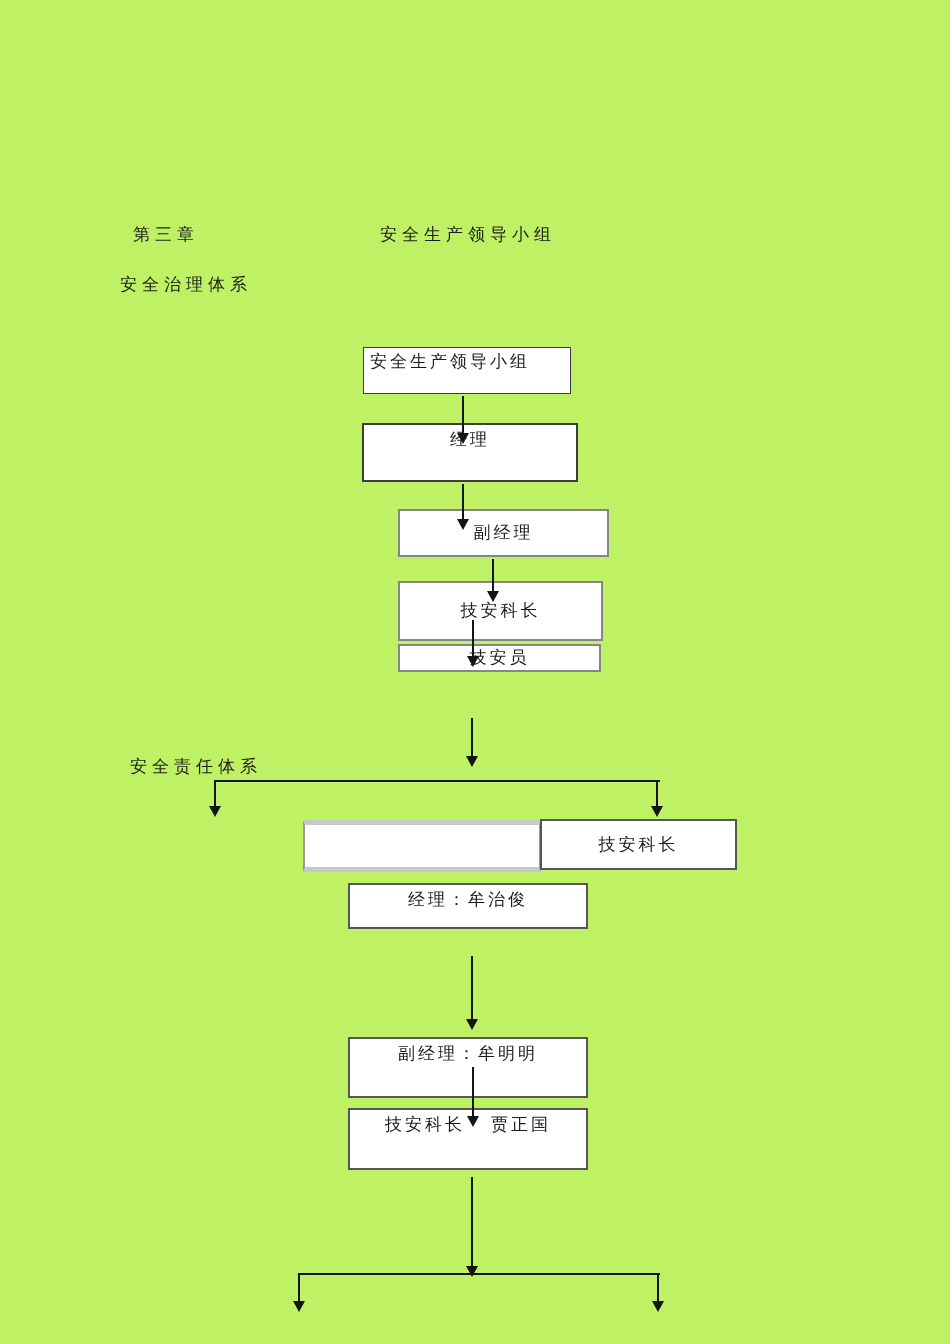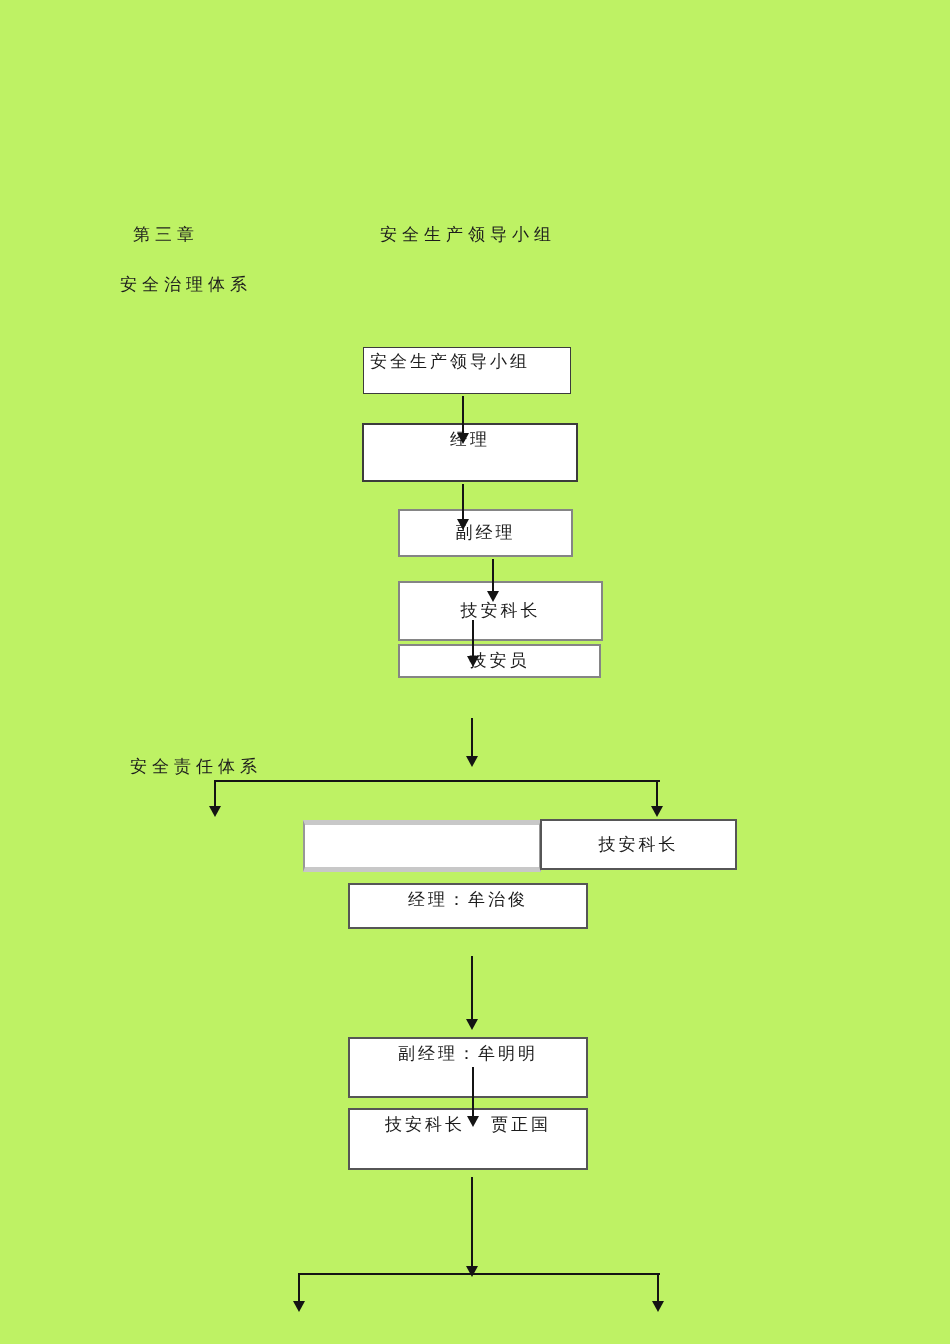--- a/index.html
+++ b/index.html
@@ -54,33 +54,33 @@
   </div>
 
   <div class="va" style="left:462px;top:396px;height:37px"></div>
 
   <div class="box b-dark top-center" style="left:362px;top:423px;width:216px;height:59px">
     <span>经理</span>
   </div>
 
   <div class="va" style="left:462px;top:484px;height:35px"></div>
 
-  <div class="box b-gray center-mid" style="left:398px;top:509px;width:175px;height:48px">
+  <div class="box b-gray center-mid" style="left:398px;top:509px;width:211px;height:48px">
     <span>副经理</span>
   </div>
 
   <div class="va" style="left:492px;top:559px;height:32px"></div>
 
   <div class="box b-gray center-mid" style="left:398px;top:581px;width:205px;height:60px">
     <span>技安科长</span>
   </div>
 
   <div class="va" style="left:472px;top:620px;height:36px"></div>
 
-  <div class="box b-gray center-mid" style="left:398px;top:644px;width:203px;height:34px">
+  <div class="box b-gray center-mid" style="left:398px;top:644px;width:203px;height:28px">
     <span>技安员</span>
   </div>
 
   <div class="va" style="left:471px;top:718px;height:38px"></div>
 
   <span class="t" style="left:130px;top:756px">安全责任体系</span>
 
   <div class="hline" style="left:214px;top:780px;width:446px"></div>
   <div class="va" style="left:214px;top:780px;height:26px"></div>
   <div class="va" style="left:656px;top:780px;height:26px"></div>

